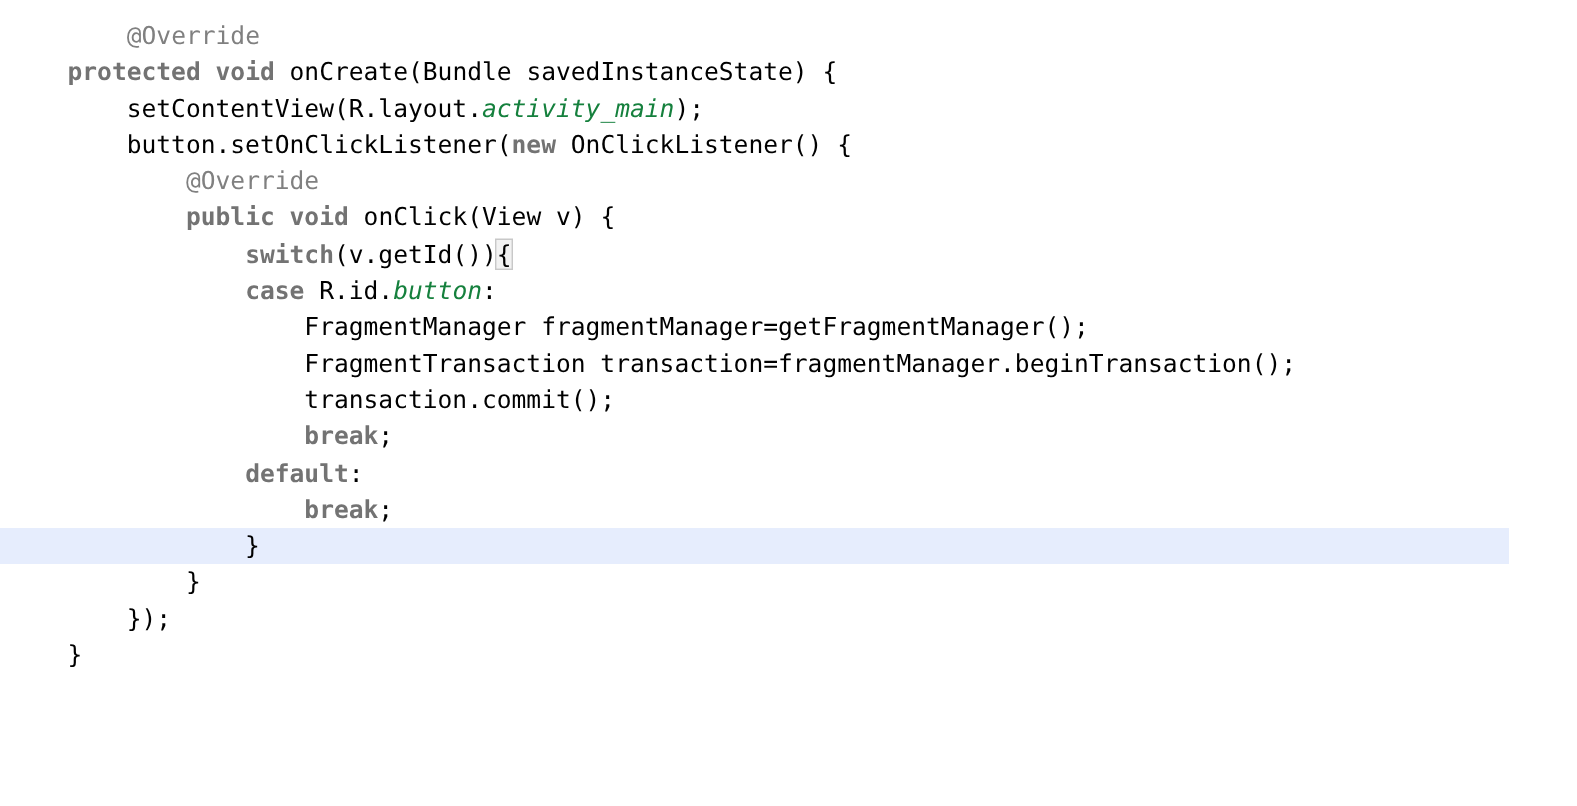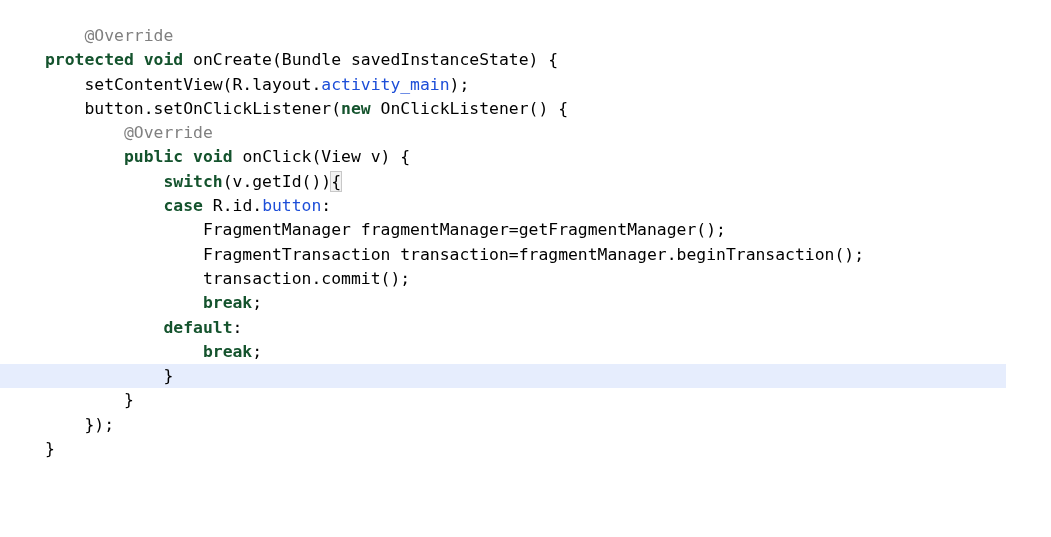--- a/index.html
+++ b/index.html
@@ -13,21 +13,21 @@
     height: 537px;
     overflow: hidden;
     font-family: "DejaVu Sans Mono", "Liberation Mono", monospace;
   }
 
   #editor {
     position: relative;
     width: 975px;
     height: 537px;
     background: #ffffff;
-    padding-top: 24px;
+    padding-top: 12px;
     box-sizing: border-box;
   }
 
   .code-line {
     position: relative;
     height: 24.3px;
     line-height: 24.3px;
     font-size: 16.4px;
     letter-spacing: 0px;
     white-space: pre;
@@ -39,23 +39,23 @@
   
   .code-line.current-line {
     background: #e6edfd;
     margin-left: -45px;
     padding-left: 90px;
     width: 1051px;
   }
 
   
   .tok-plain      { color: #000000; }
-  .tok-keyword    { color: #14532d; font-weight: bold; }
+  .tok-keyword    { color: #737373; font-weight: bold; }
   .tok-annotation { color: #808080; }
-  .tok-field      { color: #1d4ed8; }
+  .tok-field      { color: #15803d; font-style: italic; }
   .tok-bracket-hl {
     color: #000000;
     background: #f2f2f2;
     outline: 1px solid #c8c8c8;
   }
 </style>
 </head>
 <body>
 
 <div id="editor">

